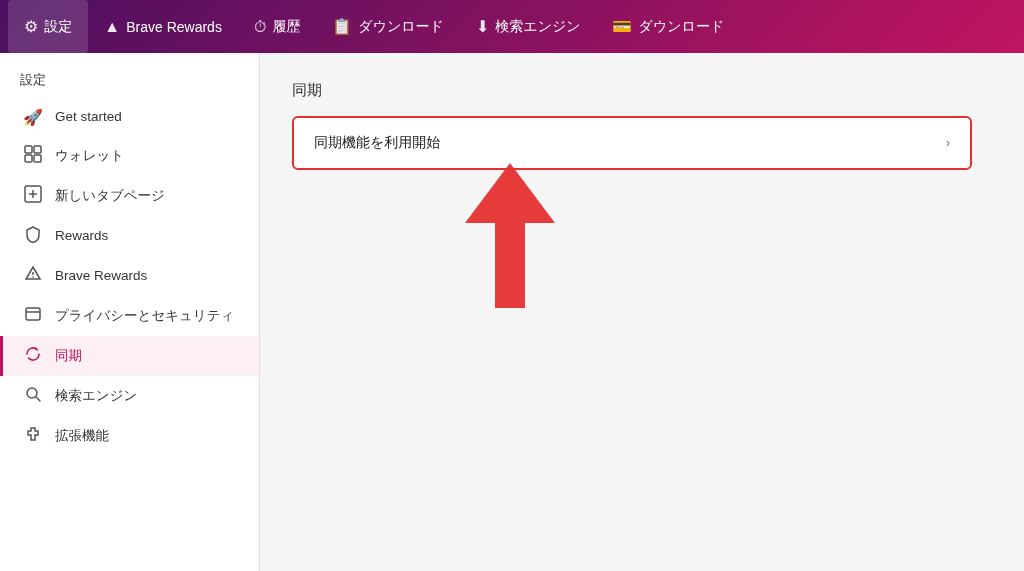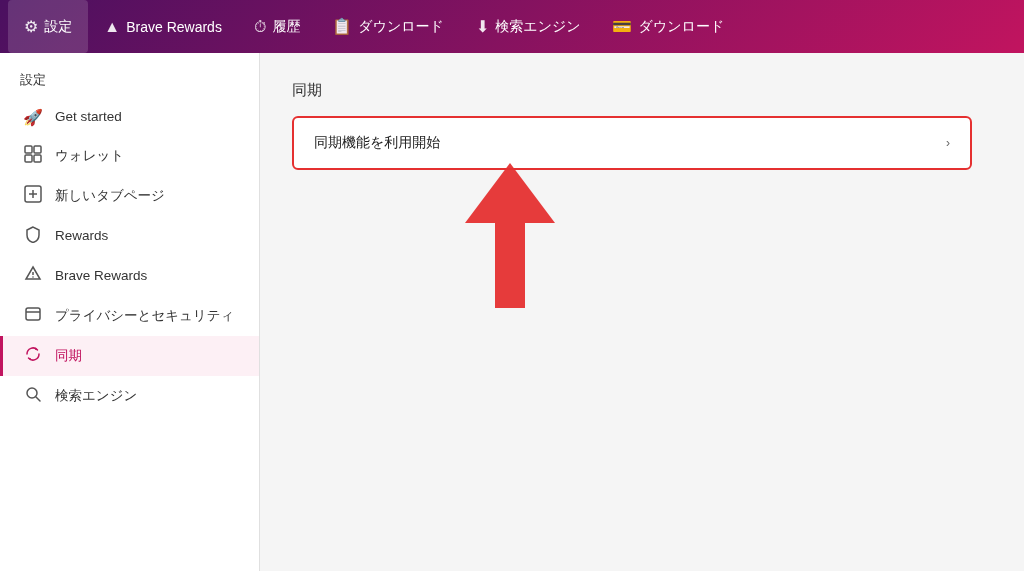--- a/index.html
+++ b/index.html
@@ -260,20 +260,28 @@
     <div class="sidebar-item">
       <span class="sidebar-icon">
         <svg width="18" height="18" viewBox="0 0 18 18" fill="none">
           <circle cx="8" cy="8" r="5" stroke="#555" stroke-width="1.5" fill="none"></circle>
           <line x1="12" y1="12" x2="16" y2="16" stroke="#555" stroke-width="1.5" stroke-linecap="round"></line>
         </svg>
       </span>
       <span class="sidebar-label">検索エンジン</span>
     </div>
 
+    <div class="sidebar-item">
+      <span class="sidebar-icon">
+        <svg width="18" height="18" viewBox="0 0 18 18" fill="none">
+          <path d="M7 3h4v3h3v4h-3v5H7v-5H4V6h3V3z" stroke="#555" stroke-width="1.5" fill="none"></path>
+        </svg>
+      </span>
+      <span class="sidebar-label">拡張機能</span>
+    </div>
   </aside>
 
   <main class="content-area">
     <h2 class="section-title">同期</h2>
 
     <div class="sync-option-row">
       <span class="sync-option-label">同期機能を利用開始</span>
       <span class="sync-option-arrow">›</span>
     </div>
 

